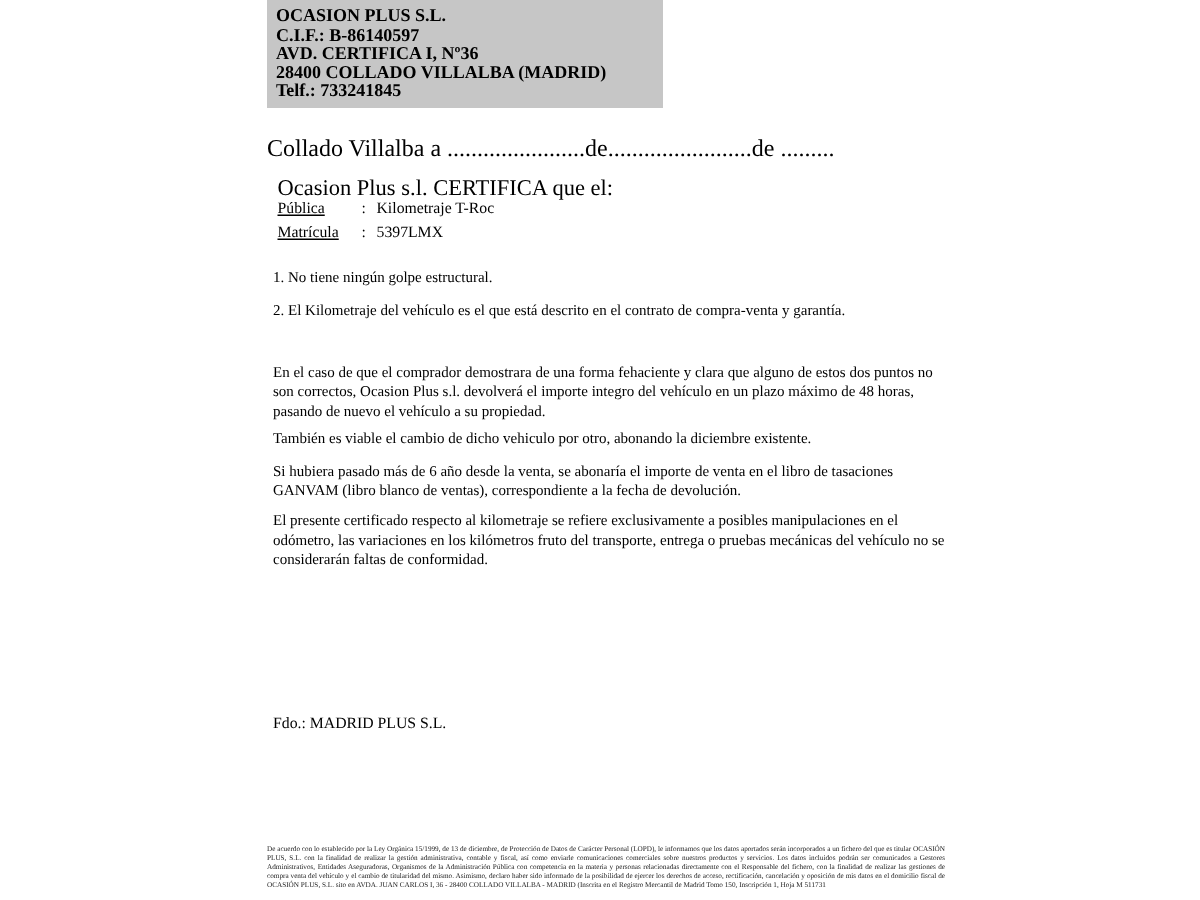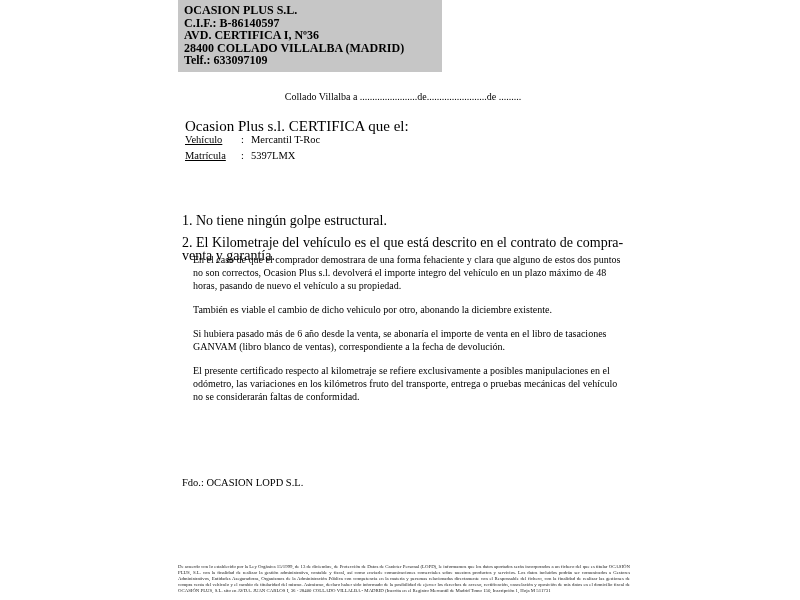--- a/index.html
+++ b/index.html
@@ -28,22 +28,22 @@
     line-height: 12.6px;
   }
   .header-box div {
     white-space: nowrap;
   }
   .date-line {
     position: absolute;
     left: 178px;
     top: 91px;
     width: 450px;
-    text-align: center;
-    font-size: 10px;
+    text-align: left;
+    font-size: 16px;
   }
   .certifies {
     position: absolute;
     left: 185px;
     top: 118px;
     font-size: 15px;
   }
   .field-row {
     position: absolute;
     left: 185px;
@@ -58,36 +58,35 @@
   .u { text-decoration: underline; }
   .sep {
     display: inline-block;
     width: 10px;
   }
   .points-block {
     position: absolute;
     left: 182px;
     top: 179px;
     width: 450px;
-    font-size: 14px;
+    font-size: 10px;
     line-height: 13px;
-    margin-top: 35px;
   }
   .points-block p {
     margin: 0 0 9px 0;
   }
   .body-block {
     position: absolute;
     left: 182px;
     top: 242px;
     width: 450px;
     font-size: 10px;
     line-height: 13px;
   }
-  .body-block p { margin: 11px; }
+  .body-block p { margin: 0; }
   .body-block p.p1 { margin-bottom: 5px; }
   .body-block p.p2 { margin-bottom: 9px; }
   .body-block p.p3 { margin-bottom: 7px; }
   .signature {
     position: absolute;
     left: 182px;
     top: 477px;
     font-size: 10.5px;
   }
   .legal {
@@ -104,44 +103,44 @@
 </head>
 <body>
 
 <div class="page">
 
   <div class="header-box">
     <div>OCASION PLUS S.L.</div>
     <div>C.I.F.: B-86140597</div>
     <div>AVD. CERTIFICA I, Nº36</div>
     <div>28400 COLLADO VILLALBA (MADRID)</div>
-    <div>Telf.: 633097109</div>
+    <div>Telf.: 733241845</div>
   </div>
 
   <div class="date-line">Collado Villalba a .......................de........................de .........</div>
 
   <div class="certifies">Ocasion Plus s.l. CERTIFICA que el:</div>
 
   <div class="field-row row-vehicle">
-    <span class="label-cell"><span class="u">Vehículo</span></span><span class="sep">:</span><span>Mercantil T-Roc</span>
+    <span class="label-cell"><span class="u">Pública</span></span><span class="sep">:</span><span>Kilometraje T-Roc</span>
   </div>
 
   <div class="field-row row-plate">
     <span class="label-cell"><span class="u">Matrícula</span></span><span class="sep">:</span><span>5397LMX</span>
   </div>
 
   <div class="points-block">
     <p>1. No tiene ningún golpe estructural.</p>
     <p>2. El Kilometraje del vehículo es el que está descrito en el contrato de compra-venta y garantía.</p>
   </div>
 
   <div class="body-block">
     <p class="p1">En el caso de que el comprador demostrara de una forma fehaciente y clara que alguno de estos dos puntos no son correctos, Ocasion Plus s.l. devolverá el importe integro del vehículo en un plazo máximo de 48 horas, pasando de nuevo el vehículo a su propiedad.</p>
     <p class="p2">También es viable el cambio de dicho vehiculo por otro, abonando la diciembre existente.</p>
     <p class="p3">Si hubiera pasado más de 6 año desde la venta, se abonaría el importe de venta en el libro de tasaciones GANVAM (libro blanco de ventas), correspondiente a la fecha de devolución.</p>
     <p class="p4">El presente certificado respecto al kilometraje se refiere exclusivamente a posibles manipulaciones en el odómetro, las variaciones en los kilómetros fruto del transporte, entrega o pruebas mecánicas del vehículo no se considerarán faltas de conformidad.</p>
   </div>
 
-  <div class="signature">Fdo.: OCASION LOPD S.L.</div>
+  <div class="signature">Fdo.: MADRID PLUS S.L.</div>
 
   <div class="legal">De acuerdo con lo establecido por la Ley Orgánica 15/1999, de 13 de diciembre, de Protección de Datos de Carácter Personal (LOPD), le informamos que los datos aportados serán incorporados a un fichero del que es titular OCASIÓN PLUS, S.L. con la finalidad de realizar la gestión administrativa, contable y fiscal, así como enviarle comunicaciones comerciales sobre nuestros productos y servicios. Los datos incluidos podrán ser comunicados a Gestores Administrativos, Entidades Aseguradoras, Organismos de la Administración Pública con competencia en la materia y personas relacionadas directamente con el Responsable del fichero, con la finalidad de realizar las gestiones de compra venta del vehículo y el cambio de titularidad del mismo. Asimismo, declaro haber sido informado de la posibilidad de ejercer los derechos de acceso, rectificación, cancelación y oposición de mis datos en el domicilio fiscal de OCASIÓN PLUS, S.L. sito en AVDA. JUAN CARLOS I, 36 - 28400 COLLADO VILLALBA - MADRID (Inscrita en el Registro Mercantil de Madrid Tomo 150, Inscripción 1, Hoja M 511731</div>
 
 </div>
 
 </body></html>

